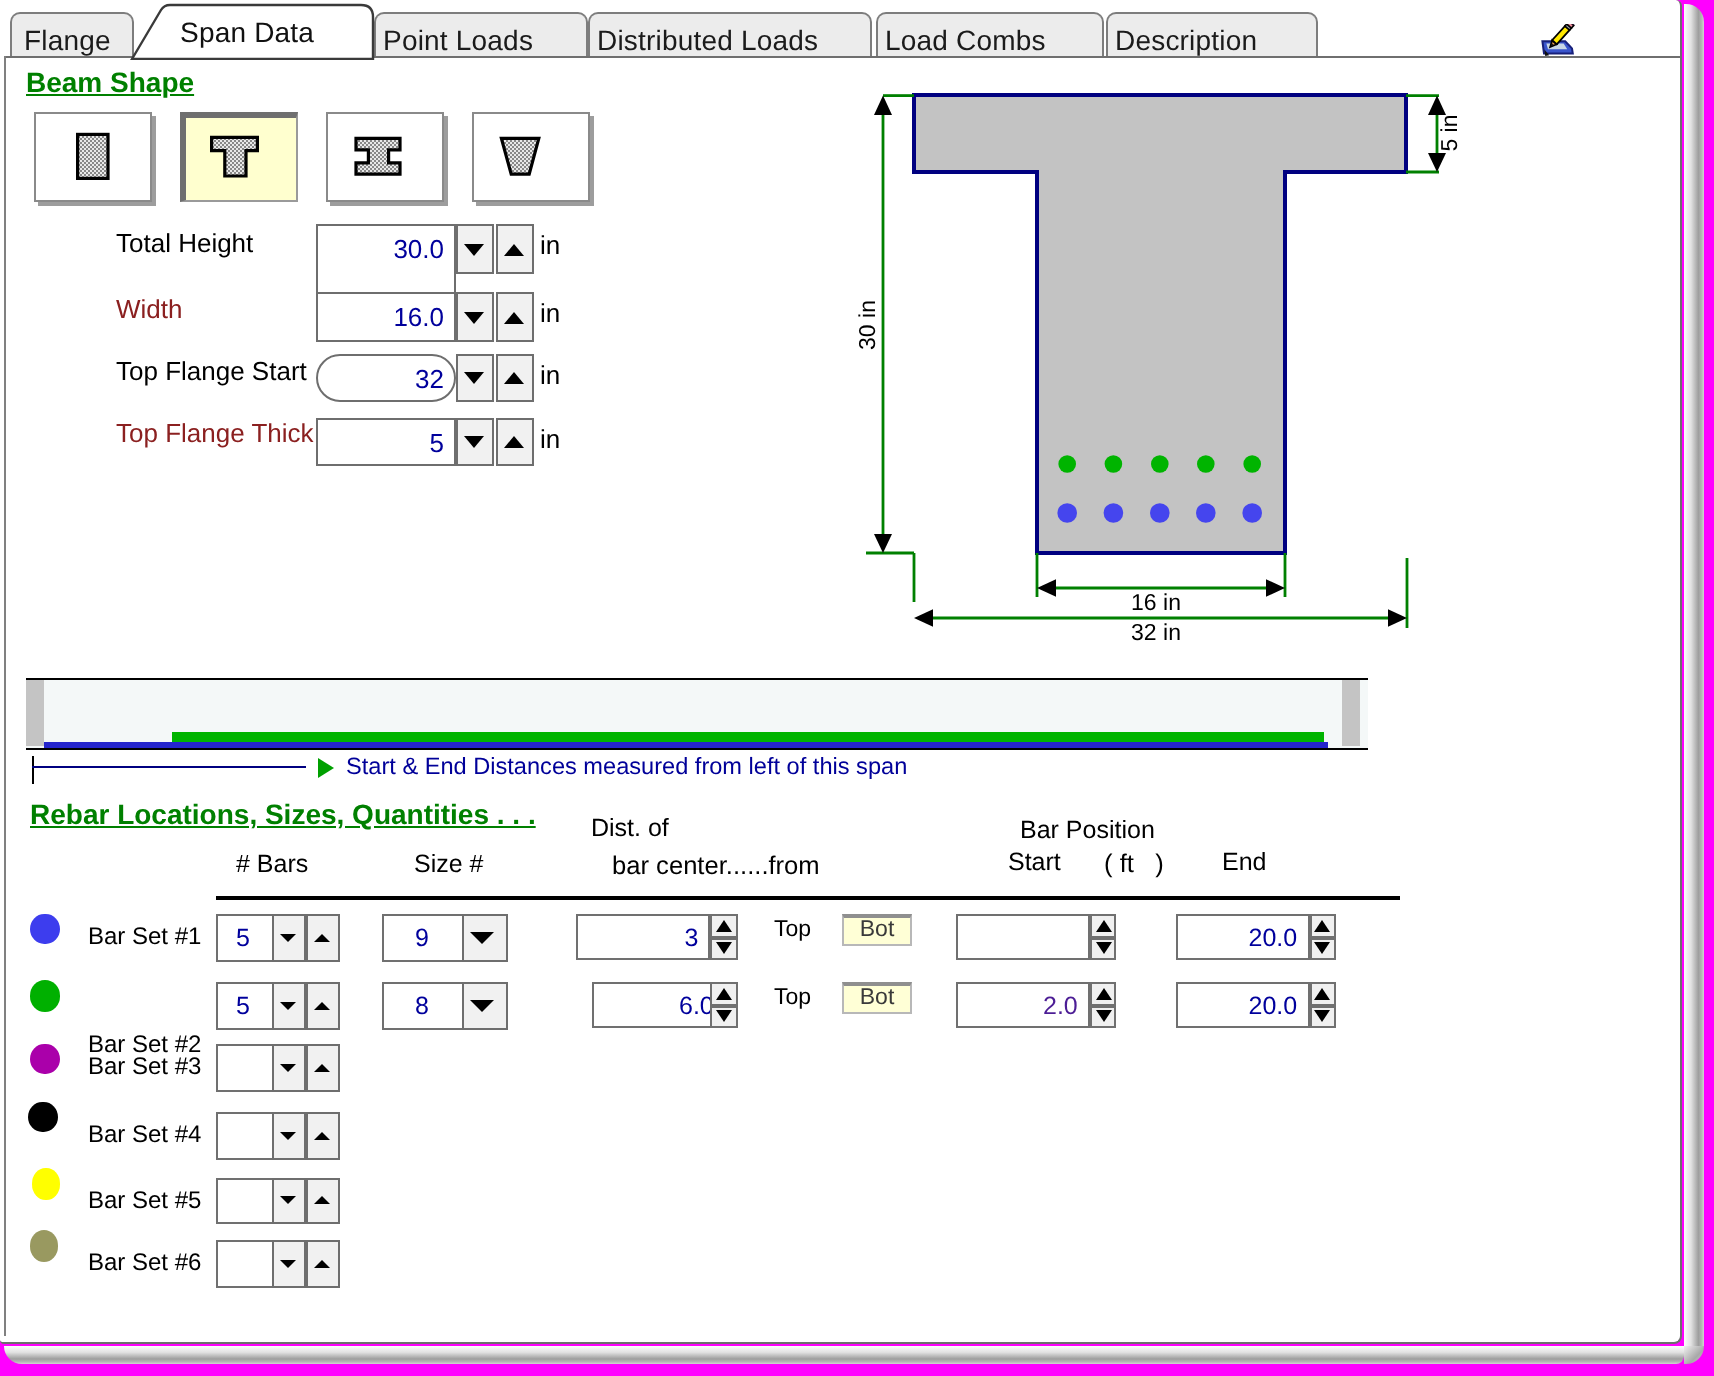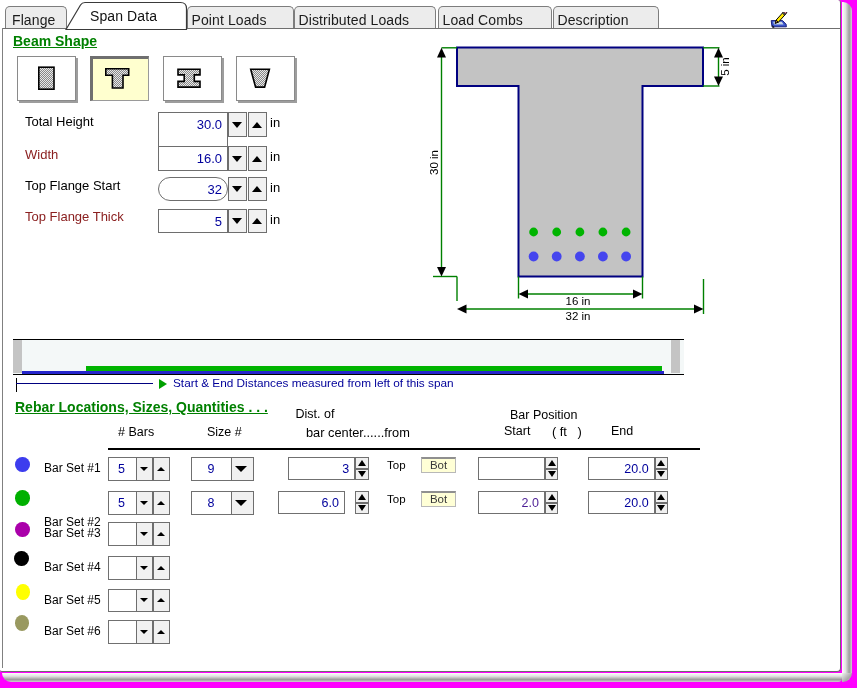--- a/index.html
+++ b/index.html
@@ -26,21 +26,21 @@
 #tabline { position:absolute; left:2px; top:28px; width:839px; height:1px; background:#6f6f6f; }
 #leftline { position:absolute; left:2px; top:28px; width:1px; height:640px; background:#808080; }
 
 .shapebtn { position:absolute; top:56px; width:59px; height:45px; background:#fff;
   border:1px solid #8a8a8a; box-shadow:2px 2px 0 #9d9d9d; }
 .shapesel { position:absolute; top:56px; width:59px; height:45px; background:#ffffcf;
   border:1px solid #9a9a9a; border-top:3px solid #6f6f6f; border-left:3px solid #6f6f6f; }
 
 .ghead { position:absolute; font-size:14px; font-weight:bold; color:#008000; text-decoration:underline; }
 
-.lbl { position:absolute; font-size:13px; color:#000; }
+.lbl { position:absolute; font-size:13px; color:#000;margin-left:33px; }
 .maroon { color:#8b2020; }
 .ibox { position:absolute; background:#fff; border:1.5px solid #6e6e6e; font-size:13px; color:#00009c;
   text-align:right; padding-right:5px; line-height:24.5px; }
 .sbtn { position:absolute; background:#f1f1f1; border:1.5px solid #6e6e6e; }
 .tri { position:absolute; width:0; height:0; }
 .inlbl { position:absolute; font-size:13px; color:#000; }
 .rlbl { position:absolute; font-size:12px; color:#000; }
 .hdr { position:absolute; font-size:12px; color:#000; }
 </style>
 </head>
@@ -252,21 +252,21 @@
 <div class="abs" style="left:107.5px; top:491px; width:62.5px; height:23.5px; background:#fff; border:1px solid #707070;"></div>
 <div class="abs" style="left:107.5px; top:495.5px; width:28px; text-align:center; font-size:12.5px; color:#00009c;">5</div>
 <div class="sbtn" style="left:136px; top:491px; width:16.5px; height:23.5px;"></div>
 <div class="tri" style="left:139.6px; top:500.8px; border-left:4px solid transparent; border-right:4px solid transparent; border-top:4.2px solid #000;"></div>
 <div class="sbtn" style="left:152.5px; top:491px; width:17px; height:23.5px;"></div>
 <div class="tri" style="left:156.9px; top:500.6px; border-left:4px solid transparent; border-right:4px solid transparent; border-bottom:4.2px solid #000;"></div>
 <div class="abs" style="left:191px; top:491px; width:63px; height:24px; background:#fff; border:1px solid #707070;"></div>
 <div class="abs" style="left:191px; top:495.8px; width:40px; text-align:center; font-size:12.5px; color:#00009c;">8</div>
 <div class="sbtn" style="left:230.5px; top:491px; width:23.5px; height:24px;"></div>
 <div class="tri" style="left:235.3px; top:499.8px; border-left:6.5px solid transparent; border-right:6.5px solid transparent; border-top:6.2px solid #000;"></div>
-<div class="abs" style="left:278px; top:491px; width:66.9px; height:23.4px; background:#fff; border:1px solid #707070;">
+<div class="abs" style="left:296px; top:491px; width:66.9px; height:23.4px; background:#fff; border:1px solid #707070;">
     <div class="abs" style="right:5px; top:0; bottom:0; font-size:12.5px; color:#00009c; line-height:23.4px;">6.0</div>
   </div>
 <div class="abs" style="left:355.2px; top:491px; width:13.6px; height:23.4px;">
     <div class="abs" style="left:0; top:0; width:13.6px; height:11.7px; background:#f0f0f0; border:1px solid #707070;"></div>
     <div class="abs" style="left:0; top:11.7px; width:13.6px; height:11.7px; background:#f0f0f0; border:1px solid #707070;"></div>
     <div class="tri" style="left:2.8px; top:3.1px; border-left:4px solid transparent; border-right:4px solid transparent; border-bottom:6.2px solid #000;"></div>
     <div class="tri" style="left:2.8px; top:14.1px; border-left:4px solid transparent; border-right:4px solid transparent; border-top:6.2px solid #000;"></div>
   </div>
 <div class="rlbl" style="left:387px; top:492.6px; font-size:11.5px;">Top</div>
 <div class="abs" style="left:420.7px; top:491px; width:35.7px; height:15.5px; background:#ffffd6; border:1px solid #b8b8b8; border-top:2px solid #8f8f8f; font-size:11.5px; color:#3a3a3a; text-align:center; line-height:12.8px;">Bot</div>

